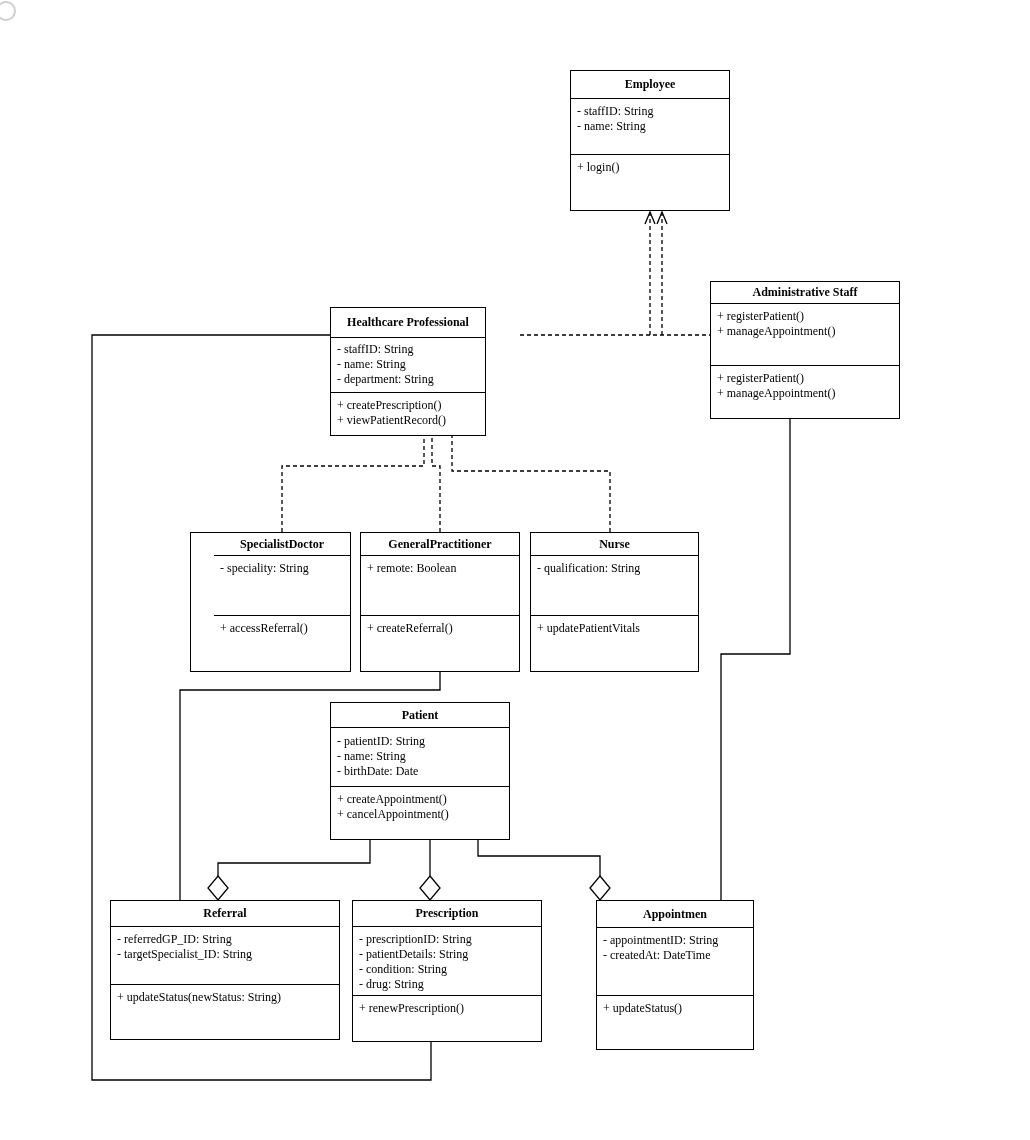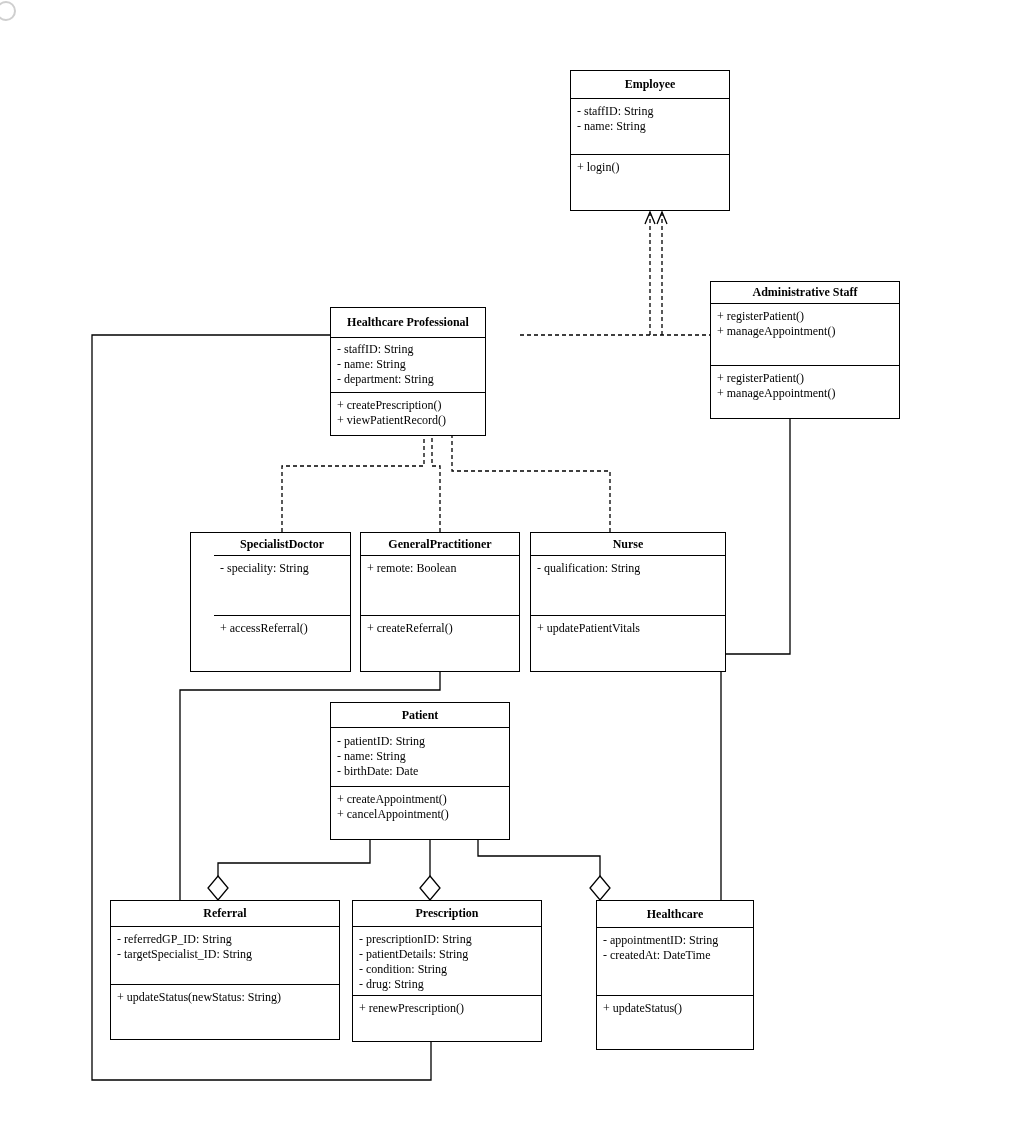--- a/index.html
+++ b/index.html
@@ -122,21 +122,21 @@
   <div class="uml-class" style="left:360px; top:532px; width:160px; height:140px;">
     <div class="uml-title" style="height:23px;">GeneralPractitioner</div>
     <div class="cmp attrs" style="height:59px;">
       <div>+ remote: Boolean</div>
     </div>
     <div class="cmp methods" style="height:58px;">
       <div>+ createReferral()</div>
     </div>
   </div>
 
-  <div class="uml-class" style="left:530px; top:532px; width:196px; height:140px;">
+  <div class="uml-class" style="left:530px; top:532px; width:169px; height:140px;">
     <div class="uml-title" style="height:23px;">Nurse</div>
     <div class="cmp attrs" style="height:59px;">
       <div>- qualification: String</div>
     </div>
     <div class="cmp methods" style="height:58px;">
       <div>+ updatePatientVitals</div>
     </div>
   </div>
 
   <div class="uml-class" style="left:330px; top:702px; width:180px; height:138px;">
@@ -170,21 +170,21 @@
       <div>- patientDetails: String</div>
       <div>- condition: String</div>
       <div>- drug: String</div>
     </div>
     <div class="cmp methods" style="height:48px;">
       <div>+ renewPrescription()</div>
     </div>
   </div>
 
   <div class="uml-class" style="left:596px; top:900px; width:158px; height:150px;">
-    <div class="uml-title" style="height:27px;">Healthcare</div>
+    <div class="uml-title" style="height:27px;">Appointmen</div>
     <div class="cmp attrs" style="height:67px;">
       <div>- appointmentID: String</div>
       <div>- createdAt: DateTime</div>
     </div>
     <div class="cmp methods" style="height:56px;">
       <div>+ updateStatus()</div>
     </div>
   </div>
 
 </div>

